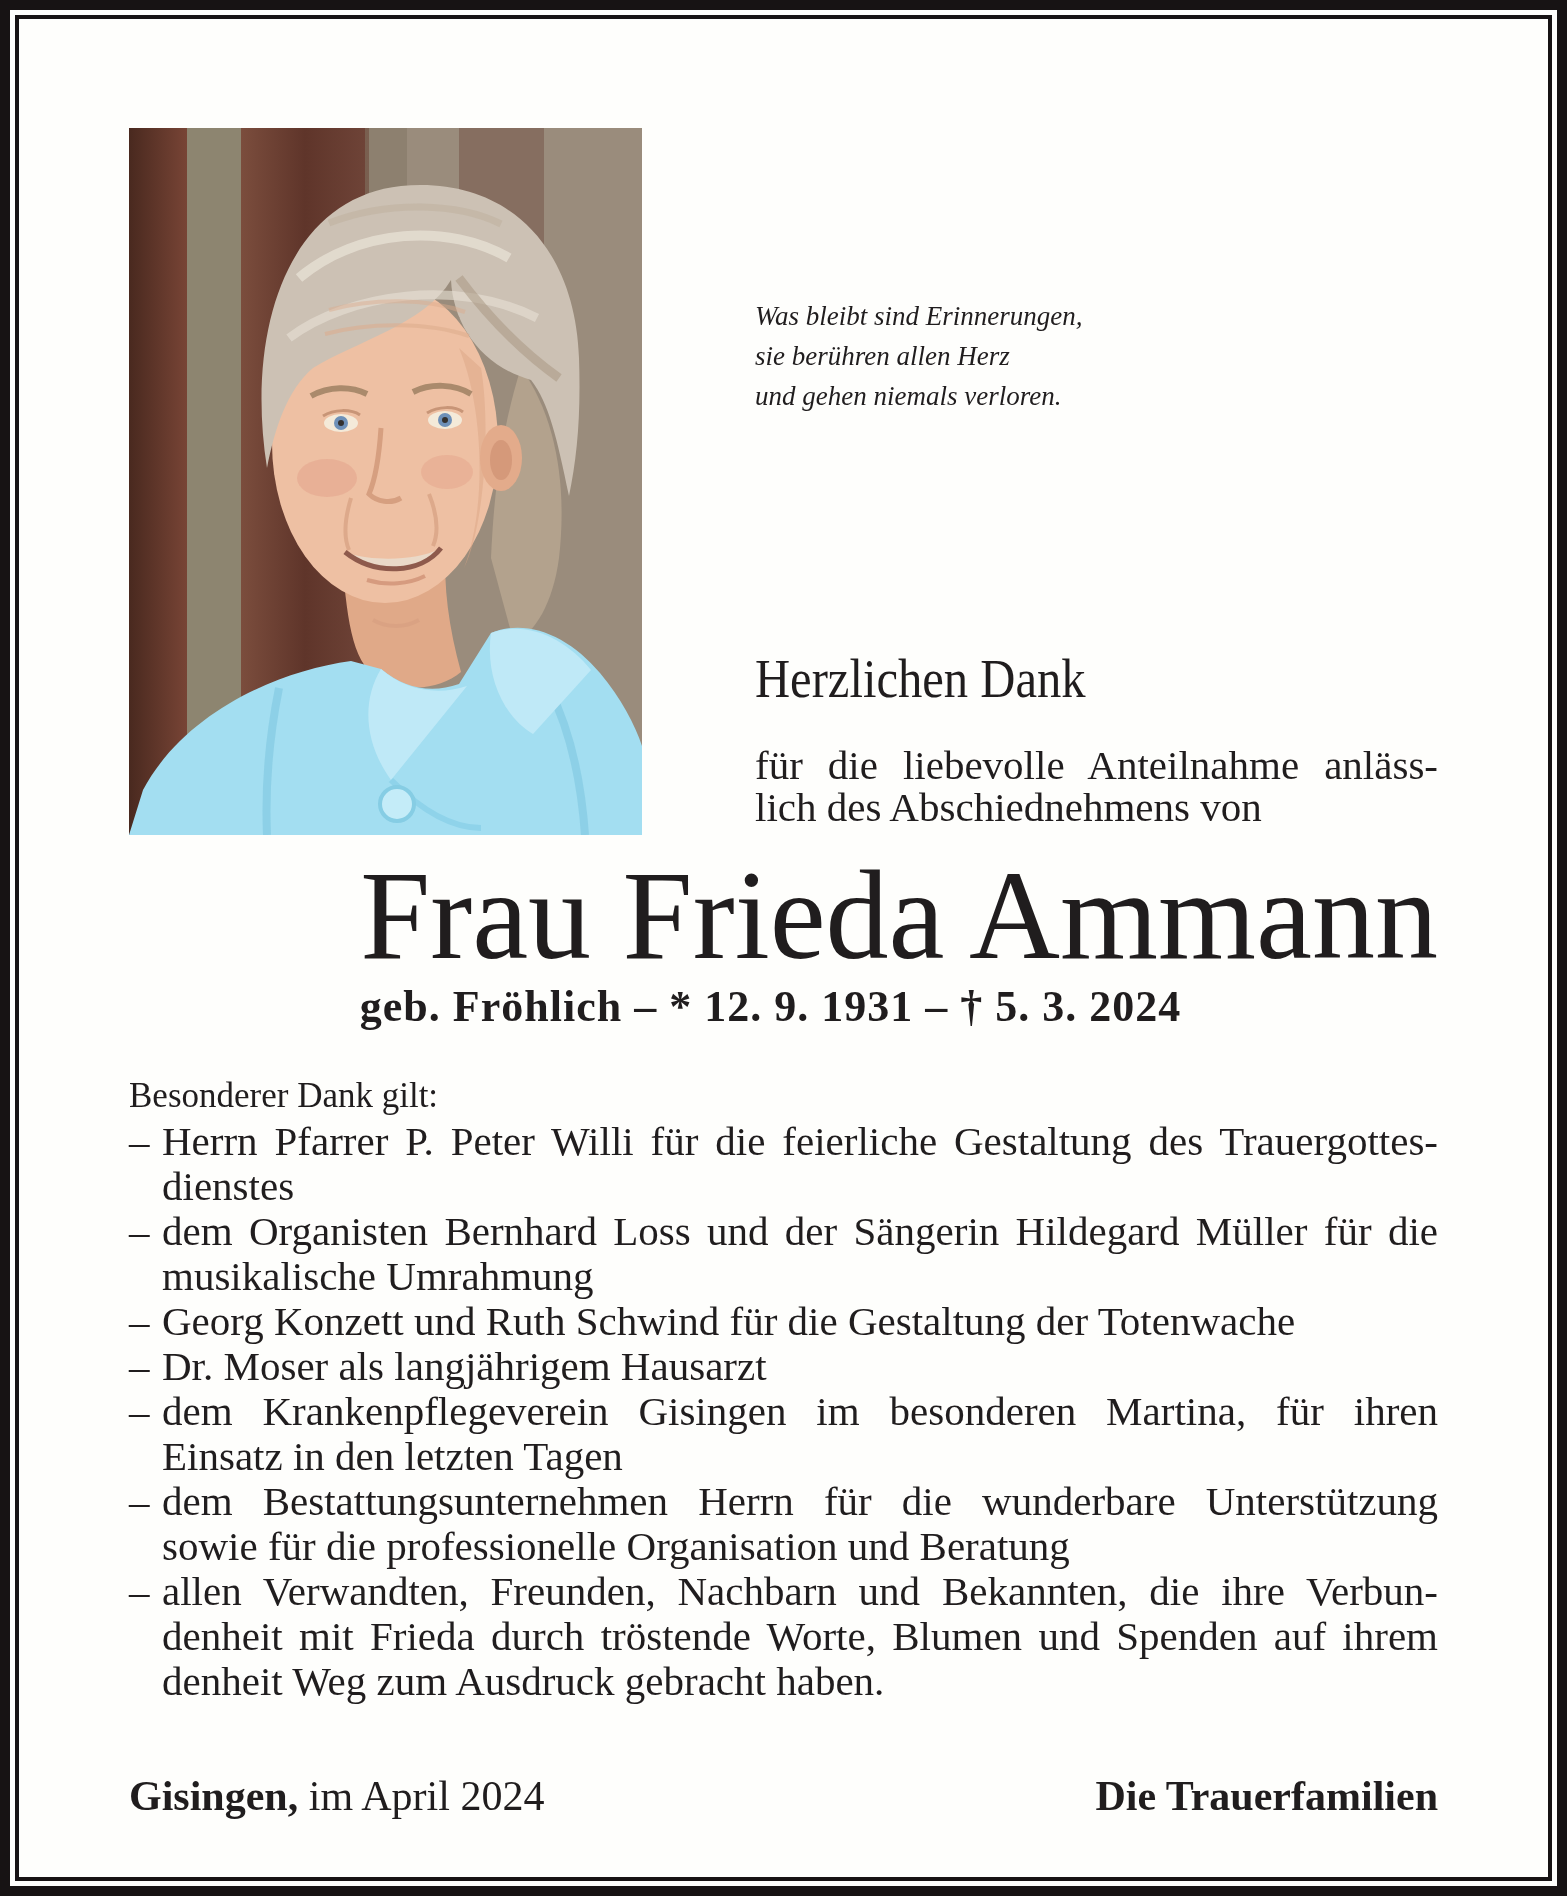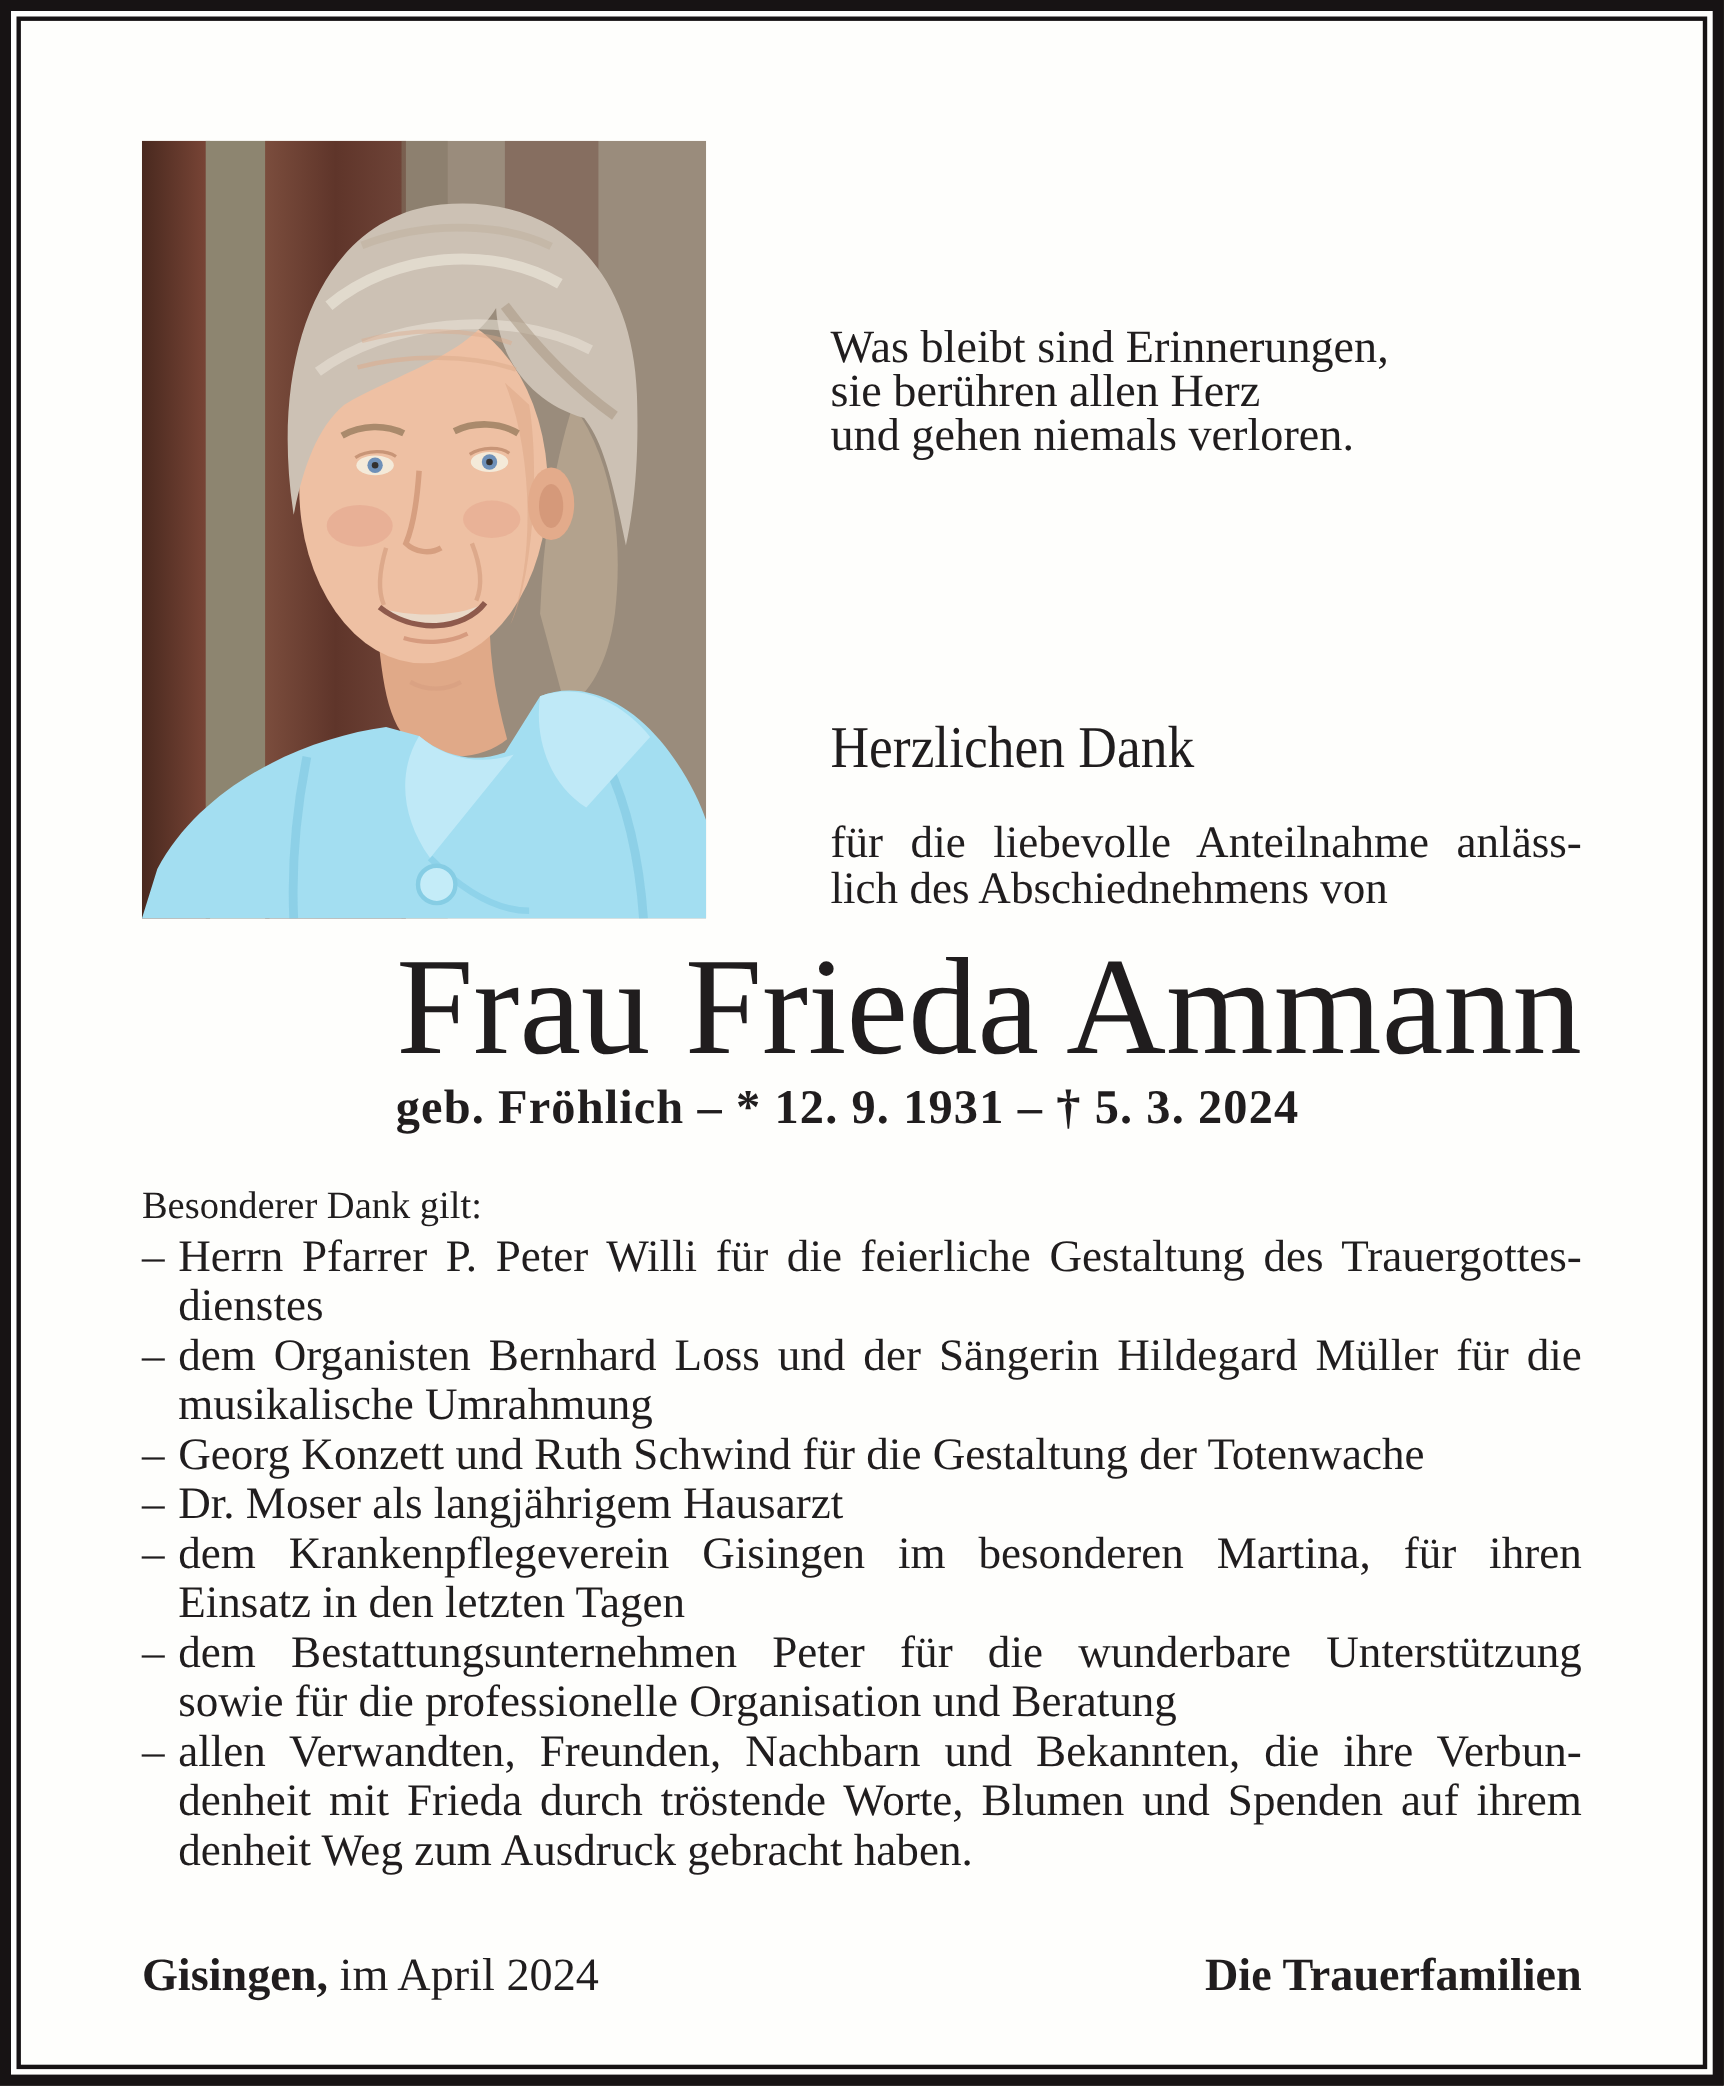--- a/index.html
+++ b/index.html
@@ -2,21 +2,21 @@
 <html lang="de" style="--frame: #171314; --paper: #fefefc; --ink: #201d1e; --cardigan: #a3def1; --photo_bg: #9a8c7c; --photo_wood: #5f352a;"><head>
 <meta charset="utf-8">
 <style>
   html,body{margin:0;padding:0;background:#14100f;}
   .canvas{position:relative;width:1567px;height:1896px;background:var(--frame,#171314);
           font-family:"Liberation Serif",serif;color:var(--ink,#201d1e);overflow:hidden;}
   .paper{position:absolute;left:10px;top:10px;right:10px;bottom:10px;background:var(--paper,#fefefc);}
   .frameline{position:absolute;left:15px;top:15px;right:15px;bottom:15px;
              border:4px solid var(--frame,#171314);pointer-events:none;}
   .photo{position:absolute;left:129px;top:128px;width:513px;height:707px;}
-  .poem{position:absolute;left:755px;top:296px;font-size:42px;line-height:40px;}
+  .poem{position:absolute;left:755px;top:296px;font-style:italic;font-size:27px;line-height:40px;}
   .thanks-head{position:absolute;left:755px;top:648px;font-size:54px;}
   .thanks-head .cond{display:inline-block;transform:scaleX(.9);transform-origin:left;}
   .thanks-para{position:absolute;left:755px;top:744px;width:683px;font-size:41px;line-height:42px;}
   .name{position:absolute;left:129px;top:853px;width:1309px;text-align:right;
         font-size:126px;line-height:126px;white-space:nowrap;}
   .dates{position:absolute;left:116px;top:981px;width:1309px;text-align:center;
          font-size:44px;font-weight:bold;letter-spacing:1px;white-space:nowrap;}
   .dank-head{position:absolute;left:129px;top:1076px;font-size:35px;}
   .list{position:absolute;left:162px;top:1119px;width:1276px;font-size:41px;line-height:45px;}
   .item{position:relative;}
@@ -130,21 +130,21 @@
         <span class="dash">–</span>
         <div>Dr. Moser als langjährigem Hausarzt</div>
       </div>
       <div class="item">
         <span class="dash">–</span>
         <div class="just">dem Krankenpflegeverein Gisingen im besonderen Martina, für ihren</div>
         <div>Einsatz in den letzten Tagen</div>
       </div>
       <div class="item">
         <span class="dash">–</span>
-        <div class="just">dem Bestattungsunternehmen Peter für die wunderbare Unterstützung</div>
+        <div class="just">dem Bestattungsunternehmen Herrn für die wunderbare Unterstützung</div>
         <div>sowie für die professionelle Organisation und Beratung</div>
       </div>
       <div class="item">
         <span class="dash">–</span>
         <div class="just">allen Verwandten, Freunden, Nachbarn und Bekannten, die ihre Verbun-</div>
         <div class="just">denheit mit Frieda durch tröstende Worte, Blumen und Spenden auf ihrem</div>
         <div>denheit Weg zum Ausdruck gebracht haben.</div>
       </div>
     </div>
 

